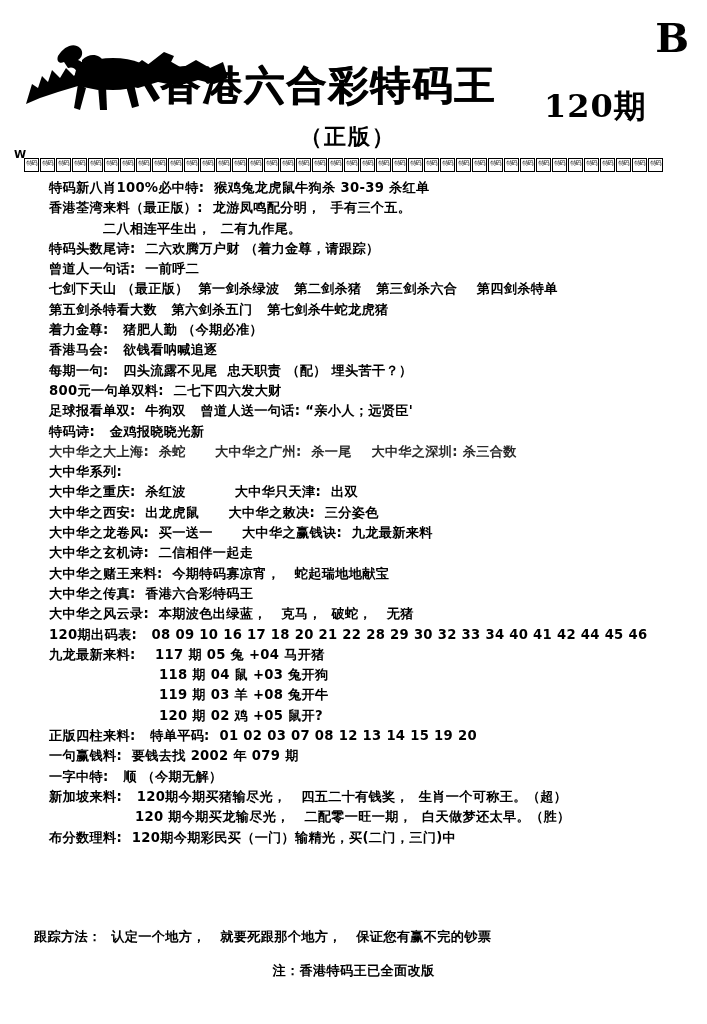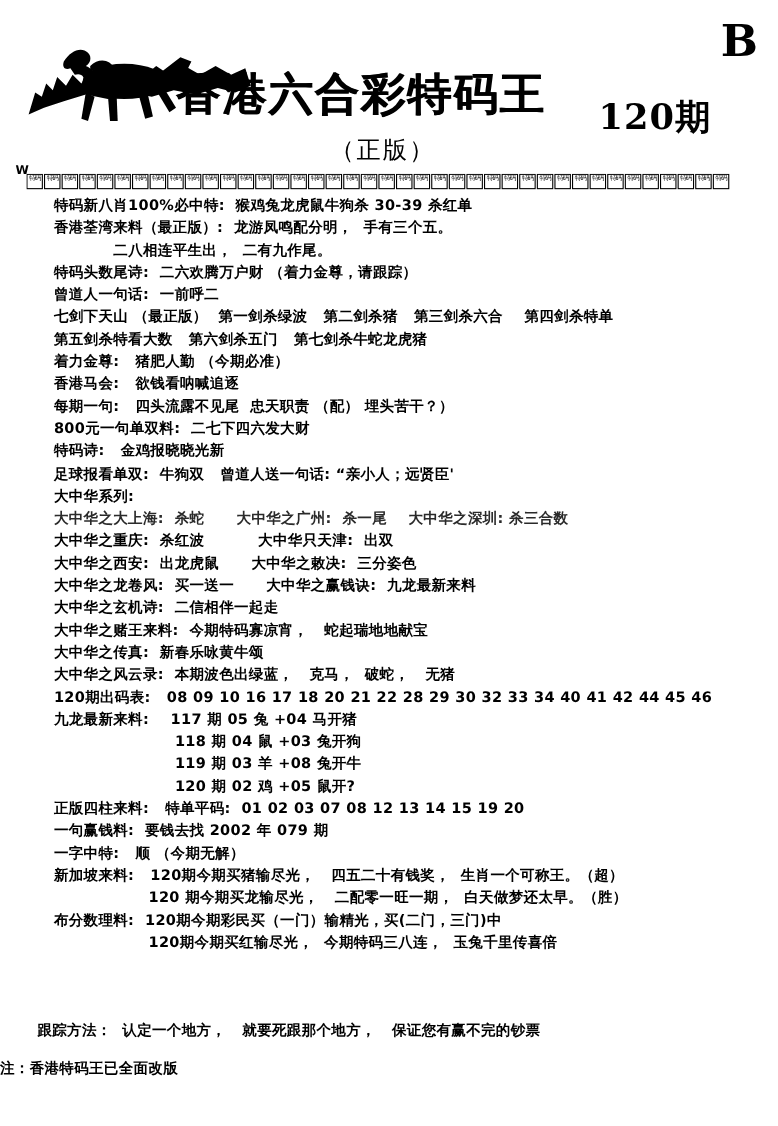--- a/index.html
+++ b/index.html
@@ -65,21 +65,21 @@
     letter-spacing: 1px;
     white-space: nowrap;
     margin-left: 24px;
   }
   .edition {
     position: absolute;
     left: 300px;
     top: 122px;
     font-family: "DejaVu Serif", "Liberation Serif", serif;
     font-size: 22px;
-    font-weight: normal;
+    font-weight: bold;
     letter-spacing: 2px;
   }
 
   
   .box-band {
     position: absolute;
     left: 24px;
     top: 158px;
     width: 660px;
     height: 16px;
@@ -132,21 +132,21 @@
     top: 148px;
     font-size: 11px;
     font-weight: bold;
   }
 
   .footer-note {
     position: absolute;
     left: 0;
     top: 962px;
     width: 707px;
-    text-align: left;
+    text-align: center;
     font-size: 13.2px;
     font-weight: 600;
     letter-spacing: 0.3px;
   }
   .footer-track {
     position: absolute;
     left: 34px;
     top: 928px;
     font-size: 13.2px;
     font-weight: 600;
@@ -232,41 +232,40 @@
       <div class="line">香港荃湾来料（最正版）:  龙游凤鸣配分明，  手有三个五。</div>
       <div class="line ind1">二八相连平生出，  二有九作尾。</div>
       <div class="line">特码头数尾诗:  二六欢腾万户财 （着力金尊，请跟踪）</div>
       <div class="line">曾道人一句话:  一前呼二</div>
       <div class="line">七剑下天山 （最正版）  第一剑杀绿波   第二剑杀猪   第三剑杀六合    第四剑杀特单</div>
       <div class="line">第五剑杀特看大数   第六剑杀五门   第七剑杀牛蛇龙虎猪</div>
       <div class="line">着力金尊:   猪肥人勤 （今期必准）</div>
       <div class="line">香港马会:   欲钱看呐喊追逐</div>
       <div class="line">每期一句:   四头流露不见尾  忠天职责 （配） 埋头苦干？）</div>
       <div class="line">800元一句单双料:  二七下四六发大财</div>
+      <div class="line">足球报看单双:  牛狗双   曾道人送一句话: “亲小人；远贤臣'</div>
       <div class="line">特码诗:   金鸡报晓晓光新</div>
-      <div class="line">足球报看单双:  牛狗双   曾道人送一句话: “亲小人；远贤臣'</div>
+      <div class="line faint">大中华之大上海:  杀蛇      大中华之广州:  杀一尾    大中华之深圳: 杀三合数</div>
       <div class="line">大中华系列:</div>
-      <div class="line faint">大中华之大上海:  杀蛇      大中华之广州:  杀一尾    大中华之深圳: 杀三合数</div>
       <div class="line">大中华之重庆:  杀红波          大中华只天津:  出双</div>
       <div class="line">大中华之西安:  出龙虎鼠      大中华之敕决:  三分姿色</div>
       <div class="line">大中华之龙卷风:  买一送一      大中华之赢钱诀:  九龙最新来料</div>
       <div class="line">大中华之玄机诗:  二信相伴一起走</div>
       <div class="line">大中华之赌王来料:  今期特码寡凉宵，   蛇起瑞地地献宝</div>
-      <div class="line">大中华之传真:  新春乐咏黄牛颂</div>
+      <div class="line">大中华之传真:  香港六合彩特码王</div>
       <div class="line">大中华之风云录:  本期波色出绿蓝，   克马，  破蛇，   无猪</div>
       <div class="line">120期出码表:   08 09 10 16 17 18 20 21 22 28 29 30 32 33 34 40 41 42 44 45 46</div>
       <div class="line">九龙最新来料:    117 期 05 兔 +04 马开猪</div>
       <div class="line ind3">118 期 04 鼠 +03 兔开狗</div>
       <div class="line ind3">119 期 03 羊 +08 兔开牛</div>
       <div class="line ind3">120 期 02 鸡 +05 鼠开?</div>
       <div class="line">正版四柱来料:   特单平码:  01 02 03 07 08 12 13 14 15 19 20</div>
       <div class="line">一句赢钱料:  要钱去找 2002 年 079 期</div>
       <div class="line">一字中特:   顺 （今期无解）</div>
       <div class="line">新加坡来料:   120期今期买猪输尽光，   四五二十有钱奖，  生肖一个可称王。（超）</div>
       <div class="line ind2">120 期今期买龙输尽光，   二配零一旺一期，  白天做梦还太早。（胜）</div>
       <div class="line">布分数理料:  120期今期彩民买（一门）输精光，买(二门，三门)中</div>
-      <div class="line ind2">120期今期买红输尽光，  今期特码三八连，  玉兔千里传喜倍</div>
     </div>
 
   <div class="footer-note">注：香港特码王已全面改版</div>
   <div class="footer-track">跟踪方法：  认定一个地方，   就要死跟那个地方，   保证您有赢不完的钞票</div>
 
 </div>
 
 </body></html>

